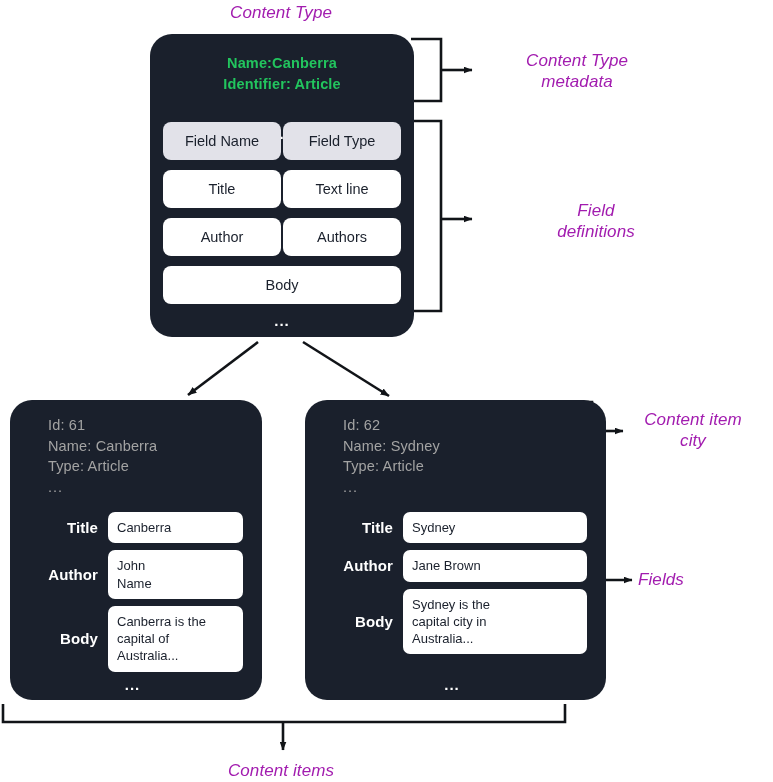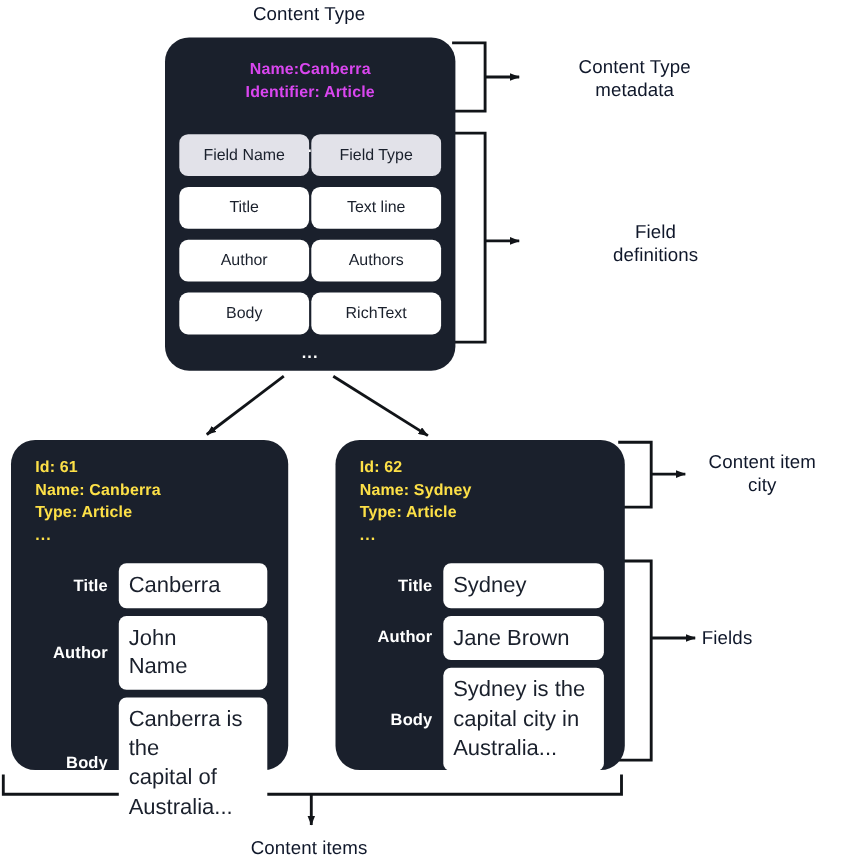--- a/index.html
+++ b/index.html
@@ -25,24 +25,25 @@
     width: 773px;
     height: 782px;
     pointer-events: none;
   }
 
   
   .plain-label {
     position: absolute;
     font-size: 17px;
     font-weight: 400;
-    color: #0f172a;
+    color: #a21caf;
     text-align: center;
     line-height: 1.25;
     letter-spacing: .1px;
+    font-style: italic;
   }
 
   
   .card {
     position: absolute;
     background: #1a202c;
     border-radius: 22px;
     box-sizing: border-box;
   }
 
@@ -52,21 +53,21 @@
     top: 34px;
     width: 264px;
     height: 303px;
   }
   .ct-meta {
     position: absolute;
     left: 0;
     right: 0;
     top: 19px;
     text-align: center;
-    color: #d946ef;
+    color: #22c55e;
     font-size: 14.5px;
     font-weight: 700;
     line-height: 1.45;
     letter-spacing: .15px;
   }
   .ellipsis-dots {
     color: #ffffff;
     font-weight: 700;
     font-size: 15px;
     letter-spacing: 1px;
@@ -114,29 +115,29 @@
     right: 0;
     bottom: 9px;
   }
 
   
   .item-card {
     height: 300px;
     top: 400px;
   }
   #item-card-0 { left: 10px;  width: 252px; }
-  #item-card-1 { left: 305px; width: 263px; }
+  #item-card-1 { left: 305px; width: 301px; }
 
   .item-info {
     position: absolute;
-    left: 22px;
+    left: 38px;
     top: 15px;
-    color: #fde047;
+    color: #a3a3a3;
     font-size: 14.5px;
-    font-weight: 700;
+    font-weight: 400;
     line-height: 1.42;
     letter-spacing: .15px;
   }
   .item-info .dots {
     letter-spacing: 1px;
   }
   .item-fields {
     position: absolute;
     left: 12px;
     right: 19px;
@@ -156,21 +157,21 @@
     color: #ffffff;
     font-size: 15px;
     font-weight: 700;
     letter-spacing: .1px;
   }
   .if-value {
     flex: 1 1 auto;
     background: #ffffff;
     color: #1a202c;
     border-radius: 7px;
-    font-size: 20px;
+    font-size: 13px;
     line-height: 1.33;
     padding: 7px 9px;
     box-sizing: border-box;
     white-space: pre-line;
   }
   .item-bottom-dots {
     position: absolute;
     left: 12px;
     right: 19px;
     bottom: 8px;
@@ -252,21 +253,20 @@
         <div class="chip val">Text line</div>
       </div>
 
       <div class="field-row">
         <div class="chip val">Author</div>
         <div class="chip val">Authors</div>
       </div>
 
       <div class="field-row">
         <div class="chip val">Body</div>
-        <div class="chip val">RichText</div>
       </div>
     </div>
 
     <div class="ellipsis-dots" id="ct-bottom-dots">...</div>
   </div>
 
   <div class="plain-label" id="label-ct-metadata" style="white-space: pre-line;">Content Type
 metadata</div>
 
   <div class="plain-label" id="label-field-defs" style="white-space: pre-line;">Field

